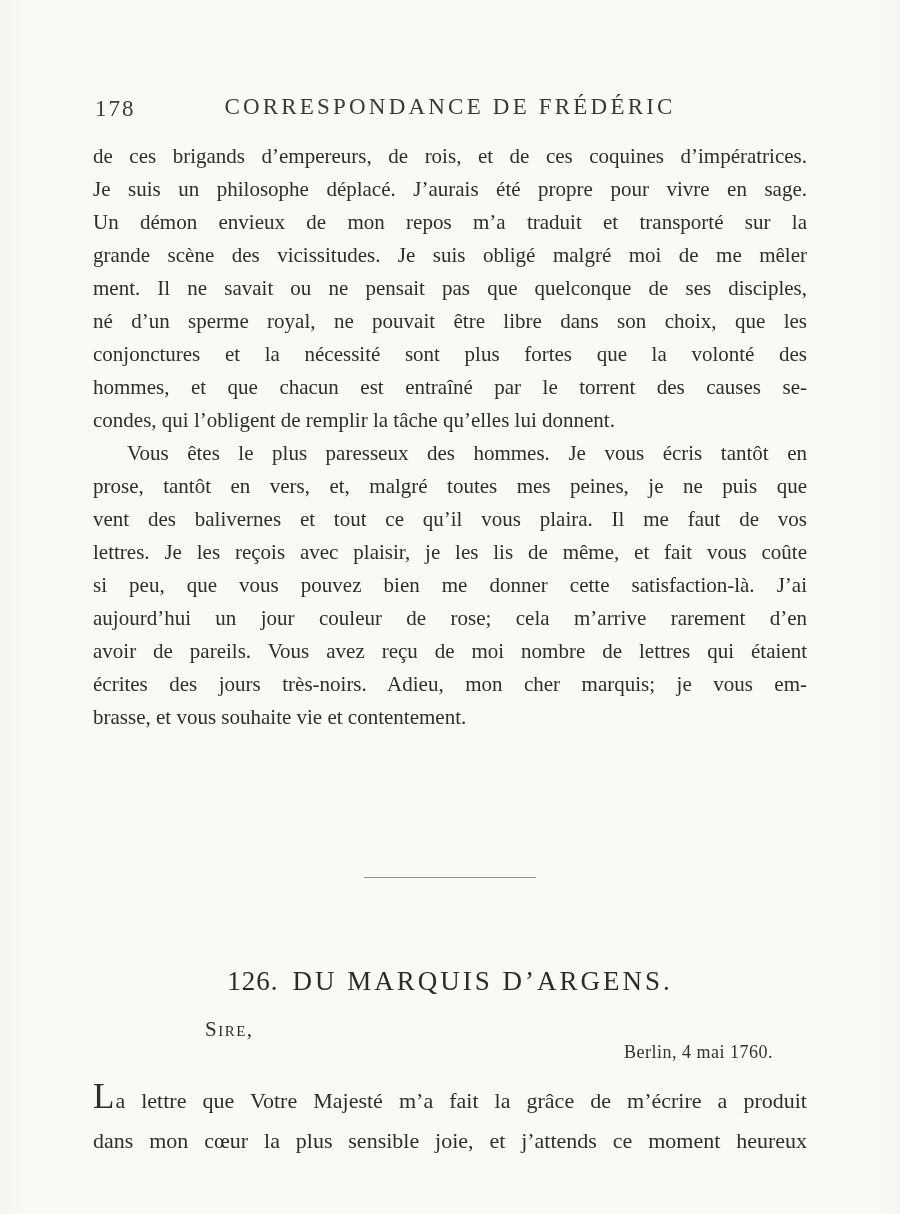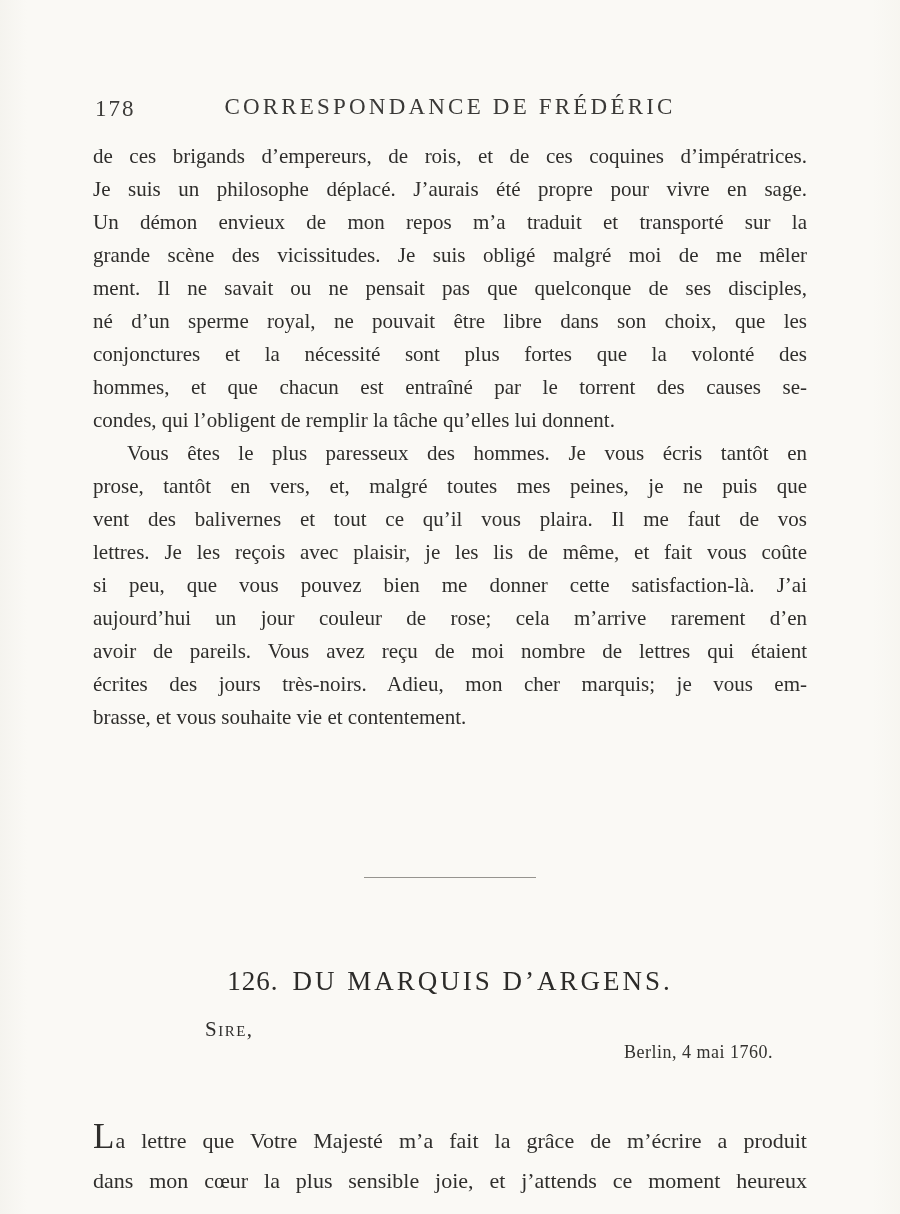--- a/index.html
+++ b/index.html
@@ -114,21 +114,21 @@
     top: 1017px;
     left: 205px;
     font-size: 21px;
     font-variant: small-caps;
     letter-spacing: 1.5px;
     color: #2f2e2c;
   }
   
   .letter-opening {
     position: absolute;
-    top: 1121px;
+    top: 1081px;
     left: 93px;
     width: 714px;
     font-size: 22px;
     line-height: 40px;
   }
   .letter-line {
     text-align: justify;
     text-align-last: justify;
     height: 40px;
   }

